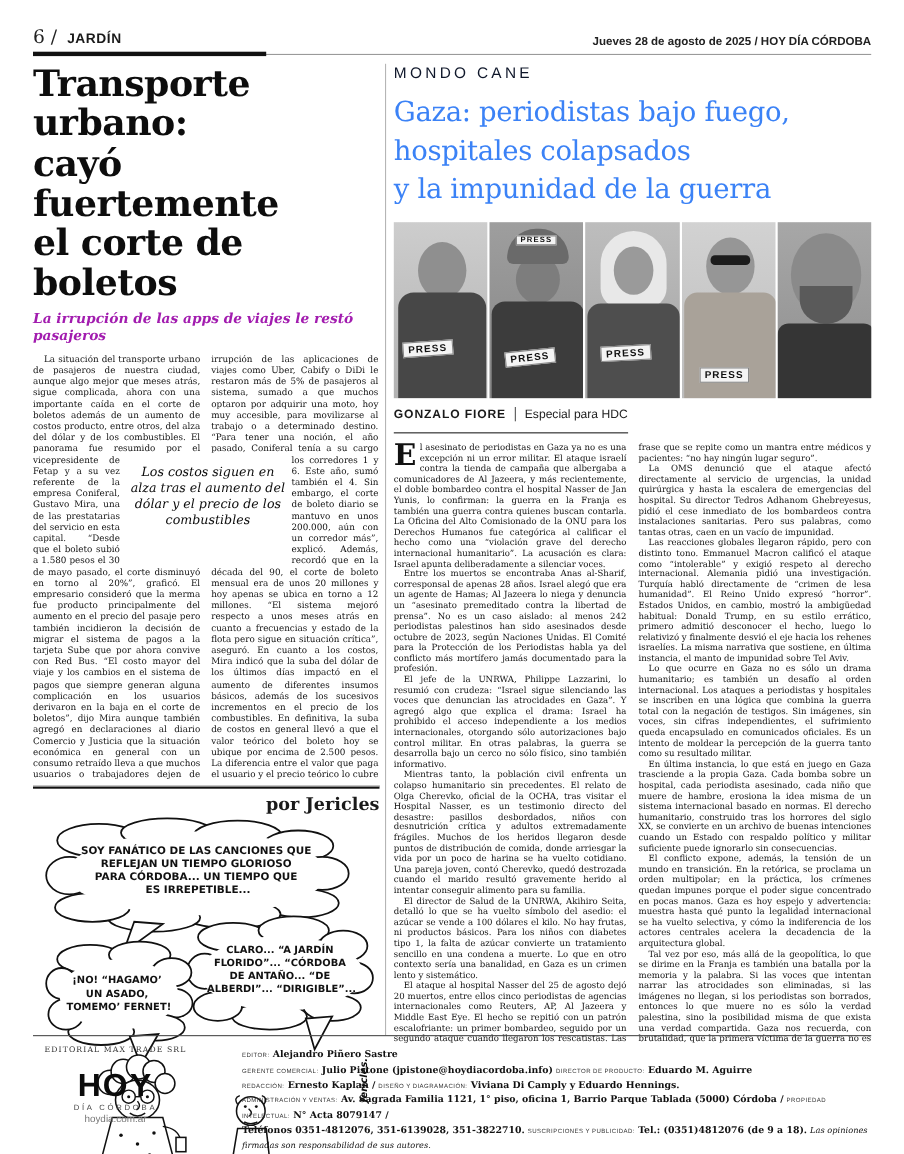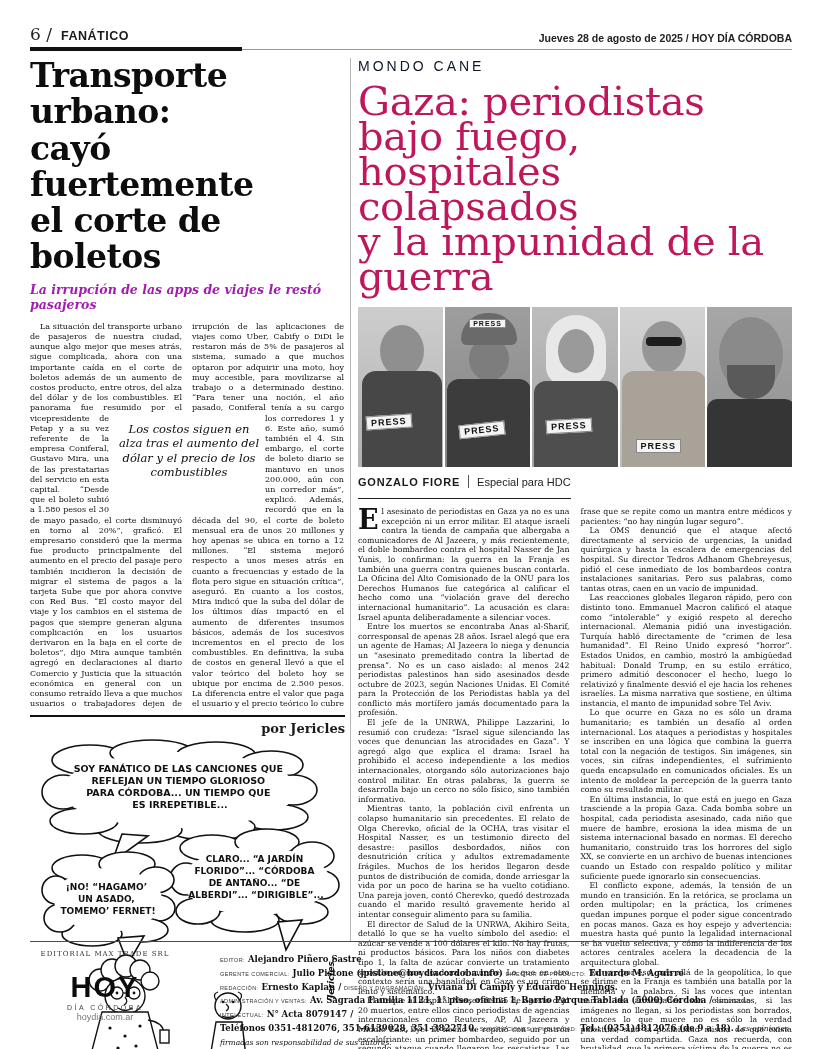--- a/index.html
+++ b/index.html
@@ -23,32 +23,32 @@
   .lt-sub { font-style:italic; font-weight:bold; font-size:12.5px; margin-top:6px; color:#a21caf; }
   .lt-body { position:relative; margin-top:10px; height:388px; overflow:hidden; display:flex; gap:10px; }
   .lt-colA,.lt-colB { width:152px; font-size:8px; line-height:10.2px; text-align:justify; color:#111; }
   .lt-colA { text-indent:10px; }
   .gap-r { float:right; clear:right; width:70px; height:92px; margin-left:3px; }
   .gap-l { float:left; clear:left; width:70px; height:92px; margin-right:3px; }
   .pull-quote { position:absolute; left:84px; top:96px; width:150px; background:#fff; font-style:italic; font-size:11.5px; line-height:14.5px; text-align:center; padding:4px 2px; color:#0d0d0d; }
   .lt-endrule { margin-top:4px; height:3px; background:#111; border-top:1px solid #fff; }
 
   
-  .comic-credit { text-align:right; font-family:"DejaVu Serif",serif; font-weight:bold; font-size:13px; margin-top:4px; }
+  .comic-credit { text-align:right; font-family:"DejaVu Serif",serif; font-weight:bold; font-size:16px; margin-top:4px; }
   .comic-svg { display:block; margin-top:2px; }
   .comic-svg text { font-family:"DejaVu Sans",sans-serif; font-weight:bold; fill:#111; }
   .bubble-e { fill:#fff; stroke:#111; stroke-width:1.6; }
   .bubble-cover { fill:#fff; stroke:none; }
   .line-art { fill:#fff; stroke:#111; stroke-width:1.4; }
   .line-only { fill:none; stroke:#111; stroke-width:1.3; }
 
   
   .right-col { left:358px; top:58px; width:434px; }
   .kicker { font-family:"Liberation Sans",sans-serif; font-size:14px; letter-spacing:3px; color:#0f172a; }
-  .gz-title { font-family:"DejaVu Serif",serif; font-weight:400; font-size:40px; line-height:35px; color:#be185d; margin-top:10px; letter-spacing:-.3px; }
+  .gz-title { font-family:"DejaVu Serif",serif; font-weight:400; font-size:25px; line-height:35px; color:#3b82f6; margin-top:10px; letter-spacing:-.3px; }
   .photo-strip { margin-top:13px; height:160px; display:flex; gap:2px; background:#fff; }
   .panel { flex:1; position:relative; overflow:hidden; }
   .panel .head { position:absolute; border-radius:50%; }
   .panel .vest { position:absolute; }
   .badge { position:absolute; background:#f4f4f4; color:#111; font-family:"Liberation Sans",sans-serif; font-weight:900; font-size:9px; letter-spacing:1px; padding:1px 4px; border:1px solid #888; }
   .p1 { background:linear-gradient(#cdcdcd,#b2b2b2); }
   .p2 { background:linear-gradient(#9e9e9e,#858585); }
   .p3 { background:linear-gradient(#bdbdbd,#a3a3a3); }
   .p4 { background:linear-gradient(#d2d2d2,#bcbcbc); }
   .p5 { background:linear-gradient(#a7a7a7,#8e8e8e); }
@@ -74,21 +74,21 @@
   .f-label { font-family:"Liberation Sans",sans-serif; font-size:5.5px; letter-spacing:.4px; text-transform:uppercase; color:#333; margin-right:3px; }
   .f-val { font-family:"DejaVu Serif",serif; font-weight:bold; font-size:8.5px; }
   .f-it { font-style:italic; font-size:7.5px; }
 </style>
 </head>
 <body>
 
 <div class="abs masthead">
   <div>
     <span class="page-num">6 /</span>
-    <span class="section-name">FANÁTICO</span>
+    <span class="section-name">JARDÍN</span>
   </div>
   <div class="dateline">
     <span>Jueves 28 de agosto de 2025 /</span>
     <span class="paper">HOY DÍA CÓRDOBA</span>
   </div>
 </div>
 <div class="abs rule-thin"></div>
 <div class="abs rule-thick"></div>
 <div class="abs v-divider"></div>
 

